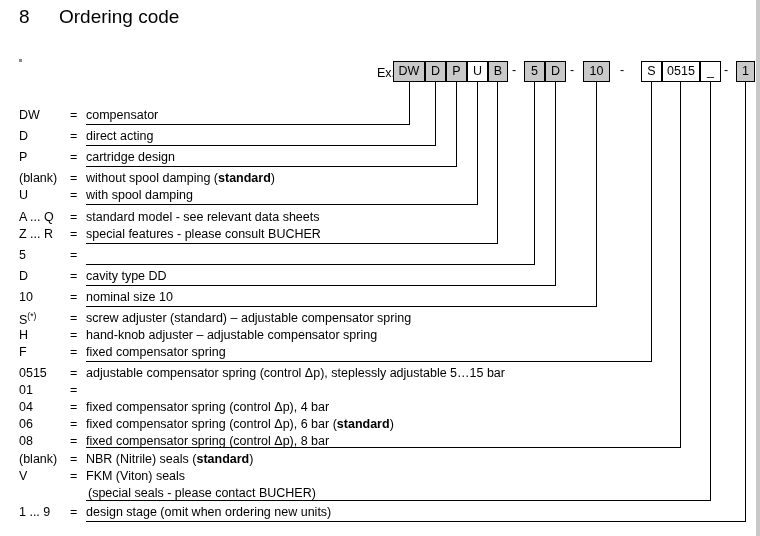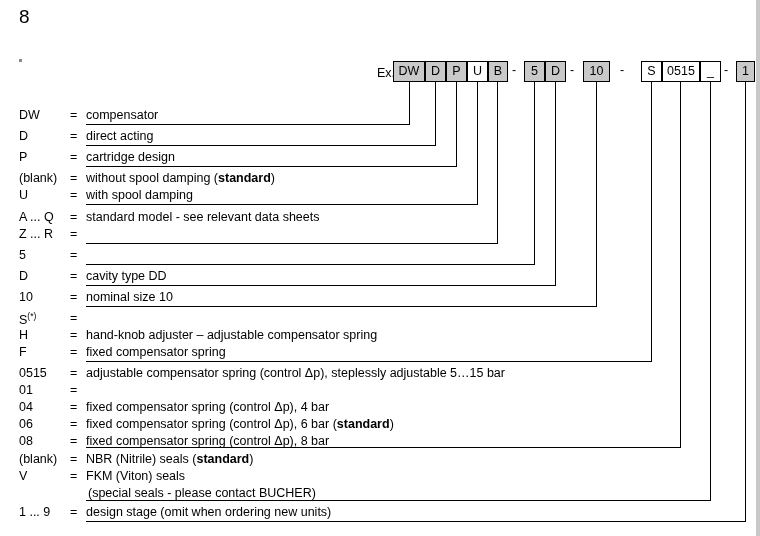--- a/index.html
+++ b/index.html
@@ -48,20 +48,21 @@
 
   
   .pedge{position:absolute;right:0;top:0;width:4px;height:536px;background:#c8c8c8;}
 </style>
 </head>
 <body>
 
 <div id="stage">
 
   <div class="h-num">8</div>
+  <div class="h-txt">Ordering code</div>
   <div class="speck"></div>
 
   <div class="ex-lbl">Ex.</div>
 
   <div id="boxes">
       <div class="cbox sh" style="left: 393px; width: 32px;">DW</div>
       <div class="cbox sh" style="left: 425px; width: 21px;">D</div>
       <div class="cbox sh" style="left: 446px; width: 21px;">P</div>
       <div class="cbox" style="left: 467px; width: 21px;">U</div>
       <div class="cbox sh" style="left: 488px; width: 20px;">B</div>
@@ -120,38 +121,40 @@
         <span class="ldesc">with spool damping</span>
       </div>
       <div class="lrow" style="top: 210px;">
         <span class="lcode">A ... Q</span>
         <span class="leq">=</span>
         <span class="ldesc">standard model - see relevant data sheets</span>
       </div>
       <div class="lrow" style="top: 227px;">
         <span class="lcode">Z ... R</span>
         <span class="leq">=</span>
+        <span class="ldesc">special features - please consult BUCHER</span>
       </div>
       <div class="lrow" style="top: 248px;">
         <span class="lcode">5</span>
         <span class="leq">=</span>
       </div>
       <div class="lrow" style="top: 269px;">
         <span class="lcode">D</span>
         <span class="leq">=</span>
         <span class="ldesc">cavity type DD</span>
       </div>
       <div class="lrow" style="top: 290px;">
         <span class="lcode">10</span>
         <span class="leq">=</span>
         <span class="ldesc">nominal size 10</span>
       </div>
       <div class="lrow" style="top: 311px;">
         <span class="lcode">S<span class="sup">(*)</span></span>
         <span class="leq">=</span>
+        <span class="ldesc">screw adjuster (standard) – adjustable compensator spring</span>
       </div>
       <div class="lrow" style="top: 328px;">
         <span class="lcode">H</span>
         <span class="leq">=</span>
         <span class="ldesc">hand-knob adjuster – adjustable compensator spring</span>
       </div>
       <div class="lrow" style="top: 345px;">
         <span class="lcode">F</span>
         <span class="leq">=</span>
         <span class="ldesc">fixed compensator spring</span>

